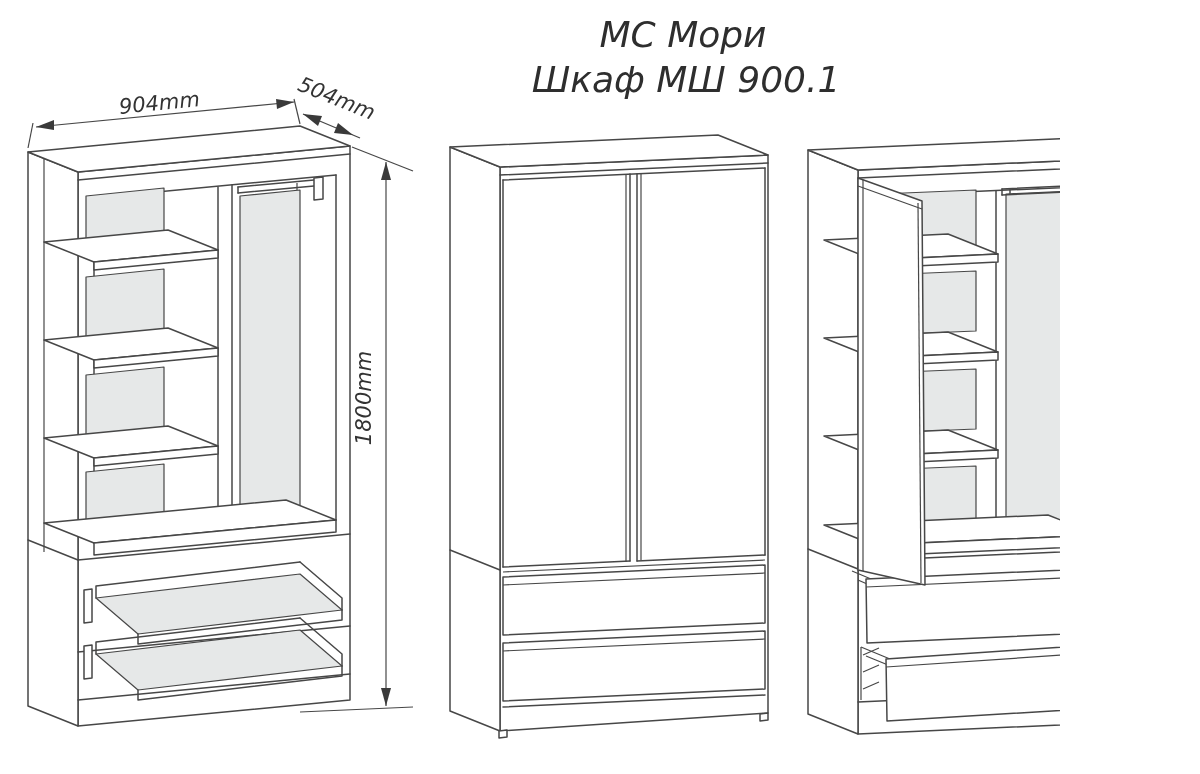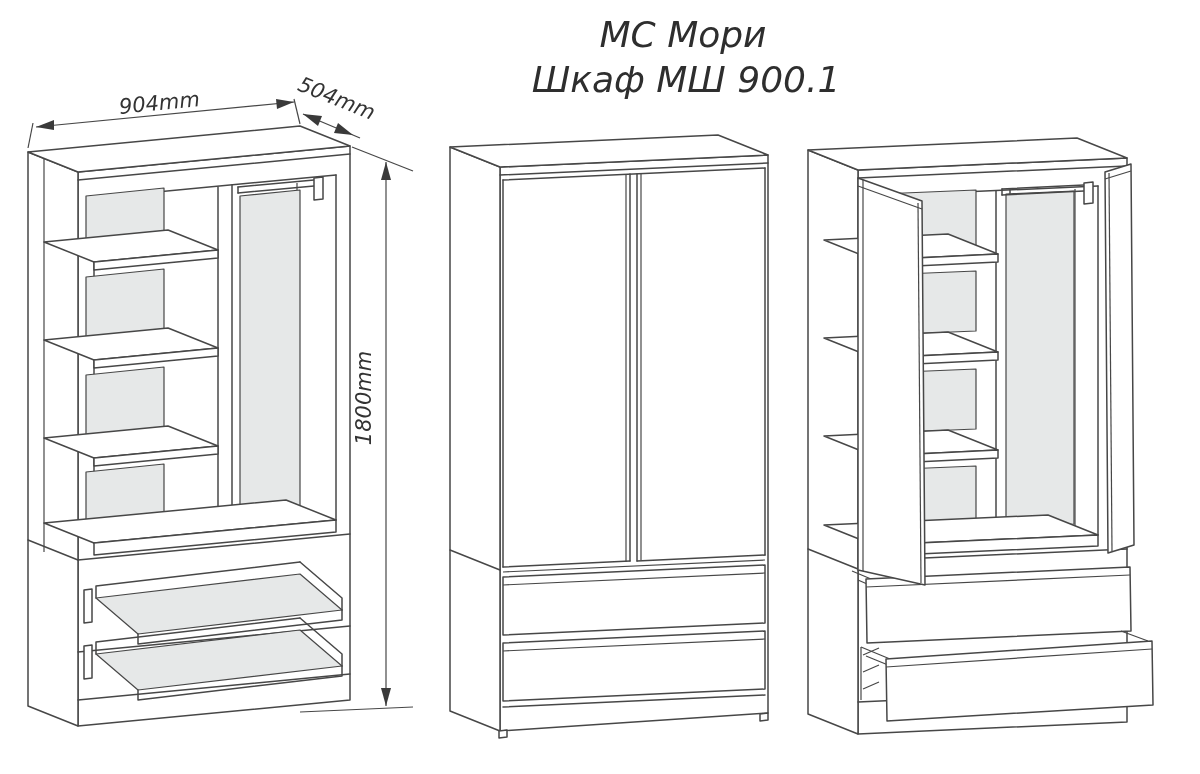--- a/index.html
+++ b/index.html
@@ -1,16 +1,16 @@
 <!DOCTYPE html>
 <html><head>
 <meta charset="utf-8">
 <style>
   html,body{margin:0;padding:0;background:#ffffff;}
-  .stage{width:1200px;height:774px;position:relative;background:#fff;overflow:hidden;
+  .stage{width:1060px;height:774px;position:relative;background:#fff;overflow:hidden;
          font-family:"DejaVu Sans", sans-serif;text-decoration:underline;}
   svg{display:block;}
   .ln{fill:none;stroke:#474747;stroke-width:1.5;stroke-linejoin:round;stroke-linecap:round;}
   .thin{fill:none;stroke:#474747;stroke-width:1.2;stroke-linejoin:round;}
   .w{fill:#ffffff;stroke:#474747;stroke-width:1.5;stroke-linejoin:round;}
   .g{fill:#e6e8e8;stroke:#474747;stroke-width:1.2;stroke-linejoin:round;}
   .ar{fill:#3a3a3a;stroke:none;}
   .dimtext{font-style:italic;font-size:21px;fill:#333;text-anchor:middle;}
   .titletext{font-style:italic;font-size:36px;fill:#2e2e2e;text-anchor:middle;}
 </style>

